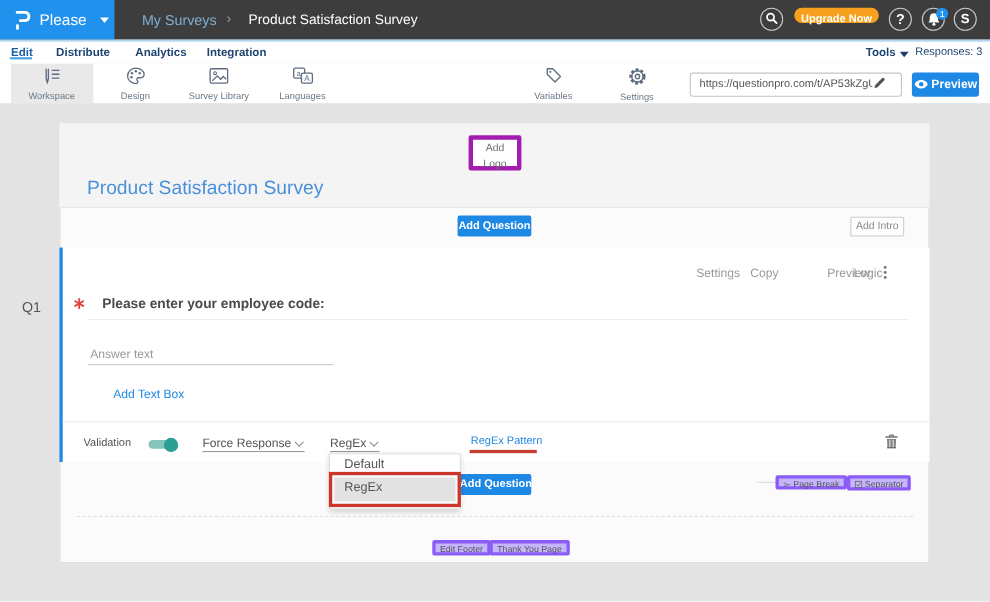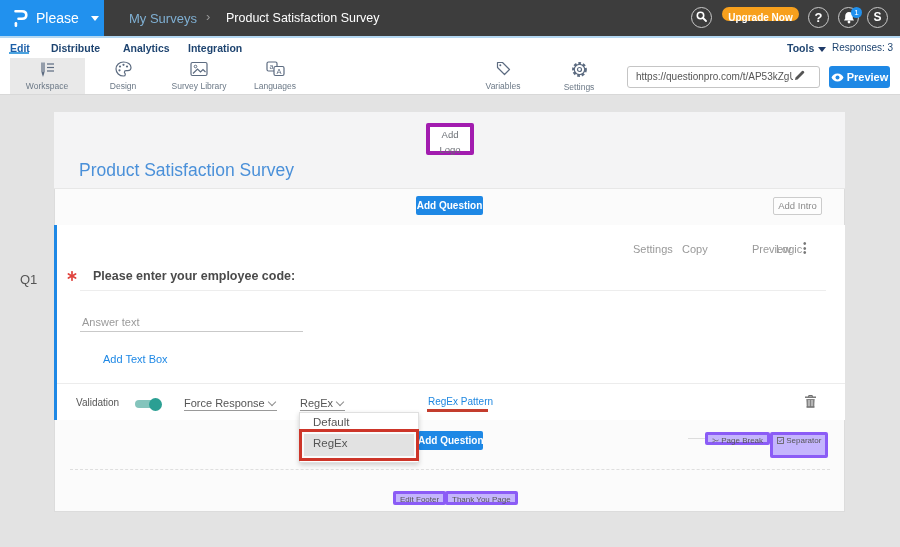--- a/index.html
+++ b/index.html
@@ -235,21 +235,21 @@
       <line x1="5" y1="6" x2="5" y2="12.6" stroke="#fff" stroke-width="0.8"></line>
       <line x1="8" y1="6" x2="8" y2="12.6" stroke="#fff" stroke-width="0.8"></line>
       <line x1="2.5" y1="13" x2="10.5" y2="13" stroke="#6e6e6e" stroke-width="1.2"></line>
     </svg>
 
   <div class="abs" id="brline"></div>
   <div class="abs" id="addq2">Add Question</div>
   <div class="abs miniab" style="left:705px; top:432px; height:13px; line-height:11px; padding:0 4px;"><svg width="7" height="7" viewBox="0 0 7 7" style="vertical-align:-0.5px">
         <path d="M0.5 2 C2 2 2.5 3 3.5 3.5 C4.5 4 5.5 4 6.5 3 M0.5 5 C2 5 2.5 4 3.5 3.5" fill="none" stroke="#666" stroke-width="0.9"></path>
       </svg> Page Break</div>
-  <div class="abs miniab" style="left:770px; top:432px; height:26px; line-height:11px; padding:0 4px;"><svg width="7" height="7" viewBox="0 0 7 7" style="vertical-align:-0.5px">
+  <div class="abs miniab" style="left:770px; top:432px; height:14px; line-height:11px; padding:0 4px;"><svg width="7" height="7" viewBox="0 0 7 7" style="vertical-align:-0.5px">
         <rect x="0.5" y="0.5" width="6" height="6" fill="none" stroke="#666" stroke-width="0.9"></rect>
         <path d="M1.8 3.5 L3 4.8 L5.2 2.2" fill="none" stroke="#666" stroke-width="0.9"></path>
       </svg> Separator</div>
   <div class="abs" id="dashline"></div>
   <div class="abs miniab" style="left:393px; top:491px; height:14px; line-height:12px; padding:0 4px;">Edit Footer</div>
   <div class="abs miniab" style="left:445px; top:491px; height:14px; line-height:12px; padding:0 4px;">Thank You Page</div>
 
   <div class="abs" id="menu"></div>
   <div class="abs" id="mi-default">Default</div>
   <div class="abs" id="redbox"></div>

